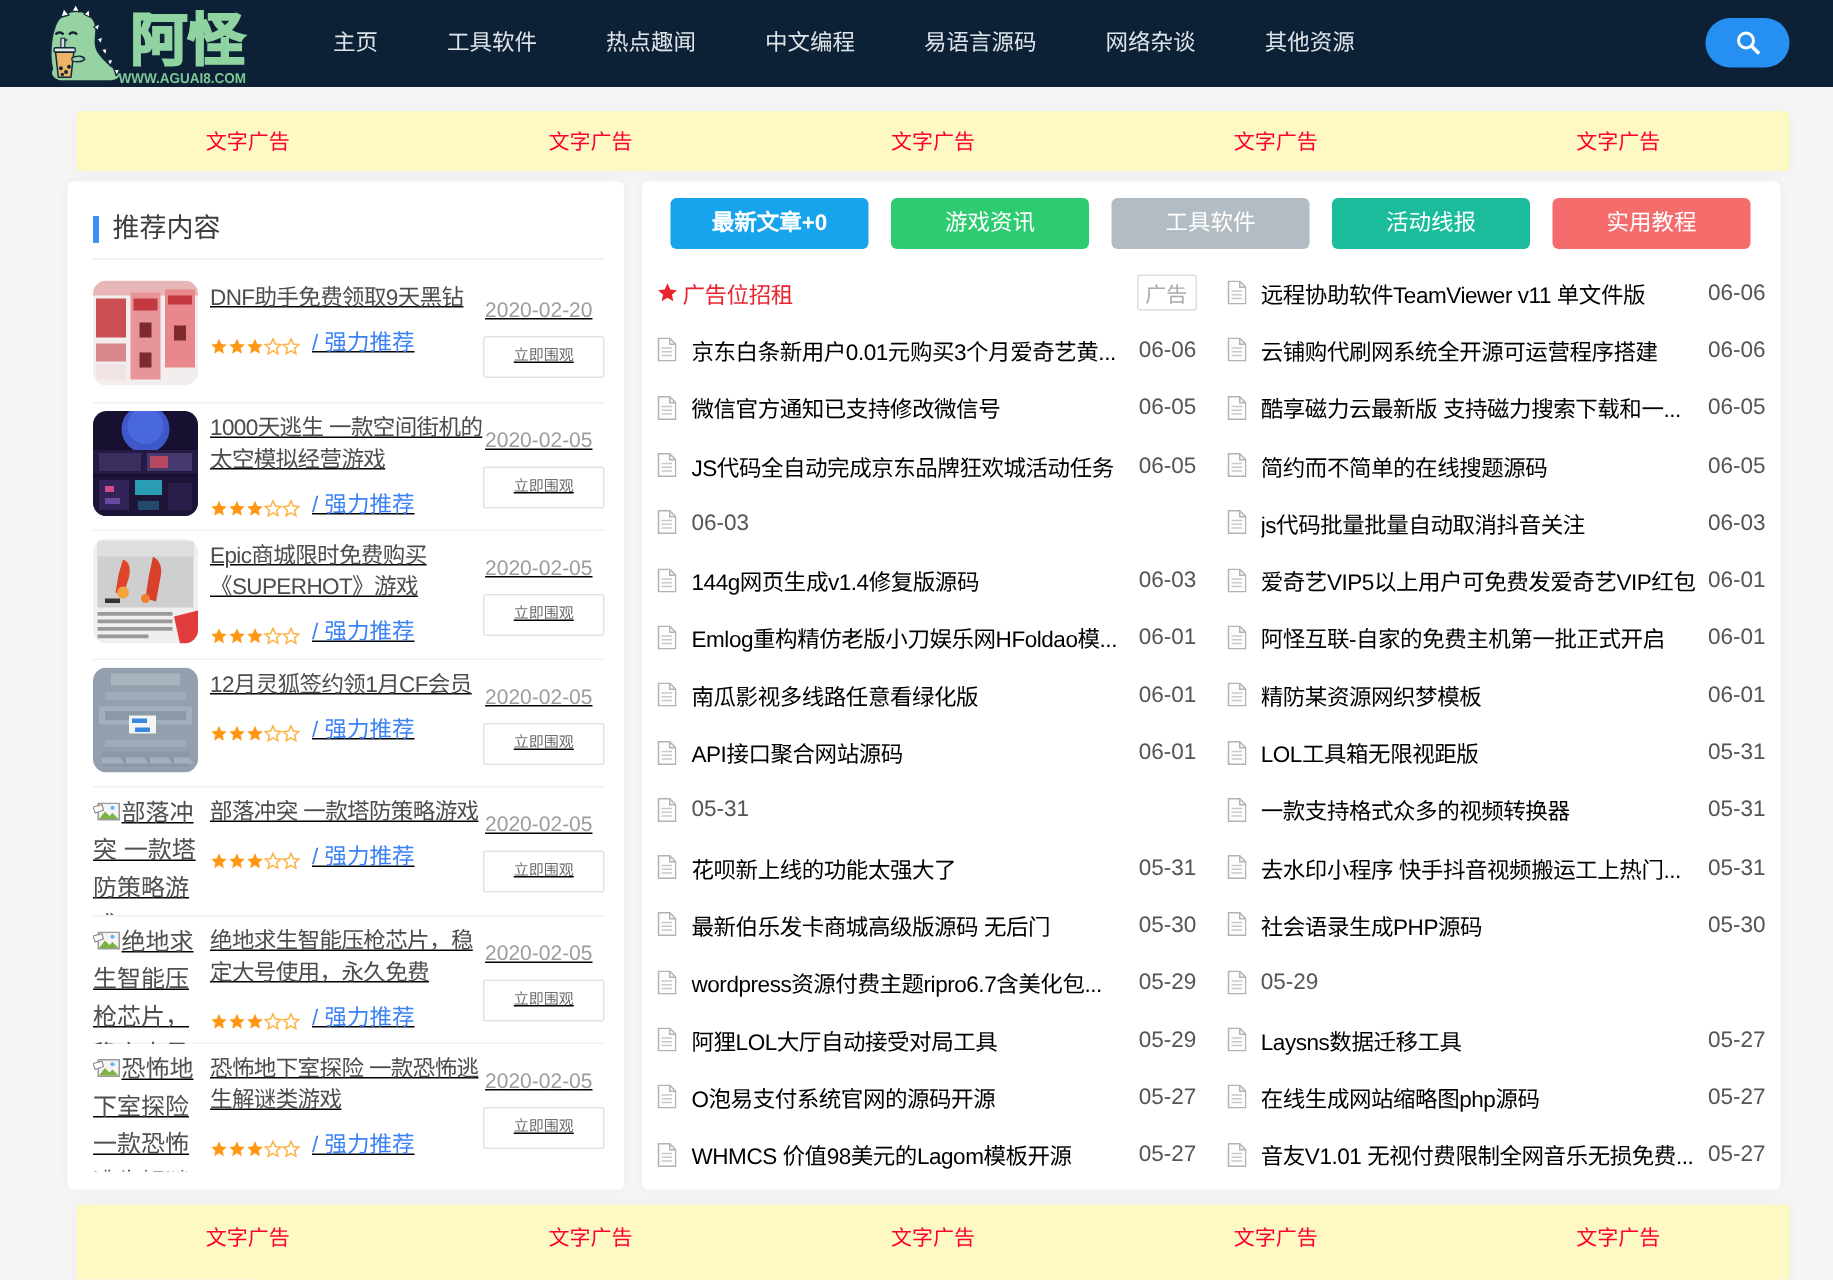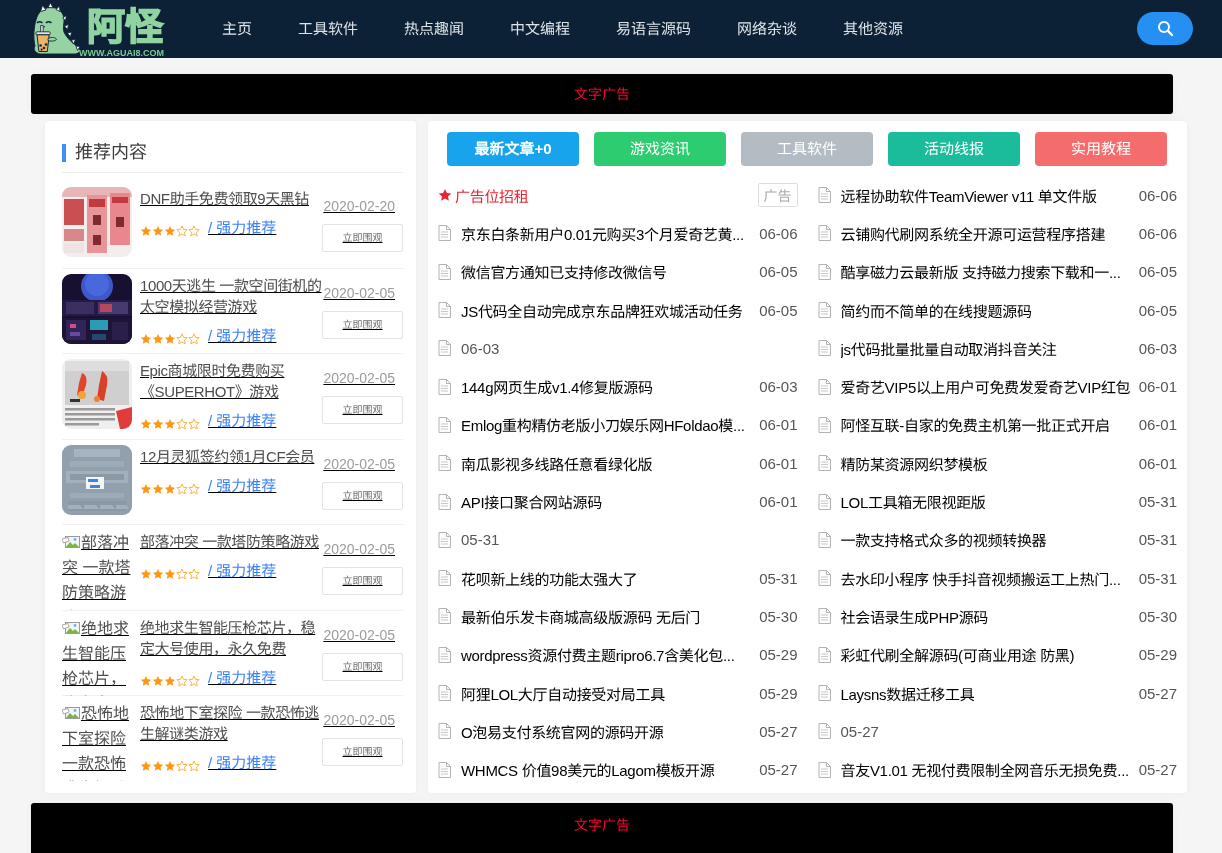--- a/index.html
+++ b/index.html
@@ -8,21 +8,21 @@
 body{font-family:"Liberation Sans",sans-serif;background:#f5f5f5;position:relative;}
 a{text-decoration:none;}
 
 .header{position:absolute;left:0;top:0;width:1222px;height:58px;background:#0c2135;}
 .logo{position:absolute;left:33px;top:2px;}
 .nav{position:absolute;left:222px;top:0;height:58px;line-height:58px;font-size:15px;}
 .nav a{color:#dde3e8;margin-right:46px;display:inline-block;}
 .sbtn{position:absolute;left:1137px;top:12px;width:56px;height:33px;border-radius:17px;background:#2590f2;}
 .sbtn svg{position:absolute;left:20px;top:8px;}
 
-.adstrip{position:absolute;left:31px;width:1142px;background:#000000;border-radius:3px;display:flex;box-shadow:0 0 8px rgba(0,0,0,0.04);flex-direction:column;}
+.adstrip{position:absolute;left:51px;width:1142px;background:#fef9c3;border-radius:3px;display:flex;box-shadow:0 0 8px rgba(0,0,0,0.04);}
 .adstrip.top{top:74px;height:40px;}
 .adstrip.bot{top:803px;height:60px;}
 .adstrip span{flex:1;text-align:center;line-height:40px;font-size:14px;color:#ff0033;}
 .adstrip.bot span{line-height:44px;}
 
 .leftbox{position:absolute;left:45px;top:121px;width:371px;height:672px;background:#fff;border-radius:4px;padding:0 13px 0 17px;overflow:hidden;box-shadow:0 0 8px rgba(0,0,0,0.04);}
 .sechead{margin-top:21px;margin-bottom:9px;padding-bottom:9px;border-bottom:1px solid #ededed;font-size:18px;line-height:21px;color:#3d3d3d;display:flex;align-items:center;}
 .sechead i{width:4px;height:18px;background:#3e8ef7;margin-right:9px;}
 .item{display:flex;padding:5px 0 0;height:85.5px;border-top:1px solid #f1f1f1;text-decoration:underline;}
 .sechead + .item{border-top:none;}
@@ -678,21 +678,20 @@
         <span class="d">05-29</span>
       </li>
   <li>
         <svg width="13" height="16" viewBox="0 0 13 16">
           <path d="M1 .5 h7.5 L12.5 4.5 V15.5 H1 Z" fill="#fdfdfd" stroke="#b3b3b3"></path>
           <path d="M8.5 .5 V4.5 H12.5" fill="none" stroke="#b3b3b3"></path>
           <line x1="3" y1="7" x2="10" y2="7" stroke="#c9c9c9"></line>
           <line x1="3" y1="9.5" x2="10" y2="9.5" stroke="#c9c9c9"></line>
           <line x1="3" y1="12" x2="10" y2="12" stroke="#c9c9c9"></line>
         </svg>
-        <span class="t">彩虹代刷全解源码(可商业用途 防黑)</span>
         <span class="d">05-29</span>
       </li>
   <li>
         <svg width="13" height="16" viewBox="0 0 13 16">
           <path d="M1 .5 h7.5 L12.5 4.5 V15.5 H1 Z" fill="#fdfdfd" stroke="#b3b3b3"></path>
           <path d="M8.5 .5 V4.5 H12.5" fill="none" stroke="#b3b3b3"></path>
           <line x1="3" y1="7" x2="10" y2="7" stroke="#c9c9c9"></line>
           <line x1="3" y1="9.5" x2="10" y2="9.5" stroke="#c9c9c9"></line>
           <line x1="3" y1="12" x2="10" y2="12" stroke="#c9c9c9"></line>
         </svg>
@@ -722,20 +721,21 @@
         <span class="d">05-27</span>
       </li>
   <li>
         <svg width="13" height="16" viewBox="0 0 13 16">
           <path d="M1 .5 h7.5 L12.5 4.5 V15.5 H1 Z" fill="#fdfdfd" stroke="#b3b3b3"></path>
           <path d="M8.5 .5 V4.5 H12.5" fill="none" stroke="#b3b3b3"></path>
           <line x1="3" y1="7" x2="10" y2="7" stroke="#c9c9c9"></line>
           <line x1="3" y1="9.5" x2="10" y2="9.5" stroke="#c9c9c9"></line>
           <line x1="3" y1="12" x2="10" y2="12" stroke="#c9c9c9"></line>
         </svg>
+        <span class="t">在线生成网站缩略图php源码</span>
         <span class="d">05-27</span>
       </li>
   <li>
         <svg width="13" height="16" viewBox="0 0 13 16">
           <path d="M1 .5 h7.5 L12.5 4.5 V15.5 H1 Z" fill="#fdfdfd" stroke="#b3b3b3"></path>
           <path d="M8.5 .5 V4.5 H12.5" fill="none" stroke="#b3b3b3"></path>
           <line x1="3" y1="7" x2="10" y2="7" stroke="#c9c9c9"></line>
           <line x1="3" y1="9.5" x2="10" y2="9.5" stroke="#c9c9c9"></line>
           <line x1="3" y1="12" x2="10" y2="12" stroke="#c9c9c9"></line>
         </svg>

